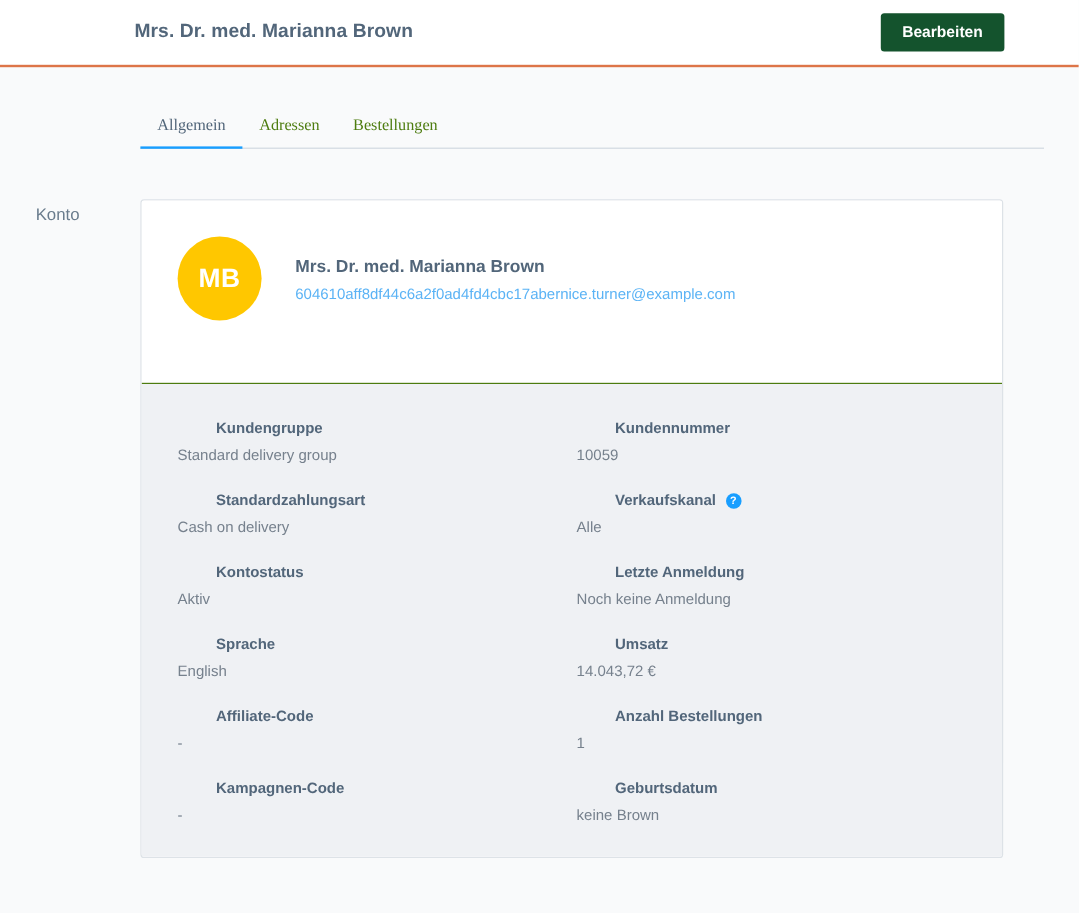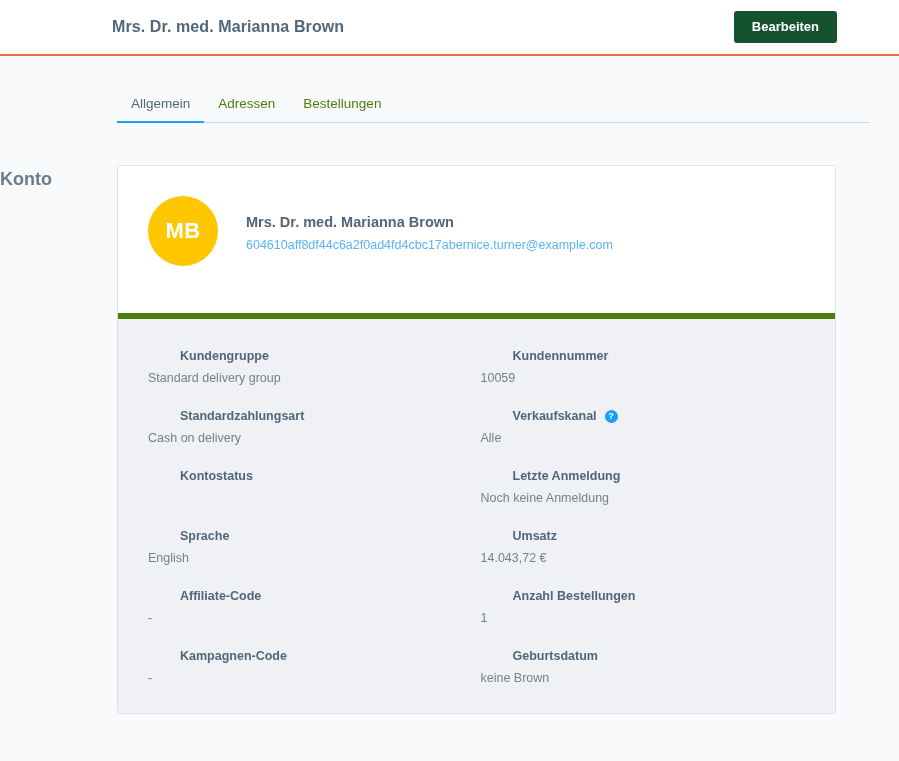--- a/index.html
+++ b/index.html
@@ -51,20 +51,21 @@
     line-height: 32px;
     cursor: pointer;
     white-space: nowrap;
   }
 
   
   .tabs-wrap {
     padding-top: 40px;
     padding-left: 117px;
     padding-right: 29px;
+    font-family: Liberation Serif, serif;
   }
   .tabs {
     display: flex;
     align-items: flex-end;
     border-bottom: 1px solid #d1d9e0;
     position: relative;
   }
   .tab {
     font-size: 13.5px;
     color: #4d7c0f;
@@ -90,44 +91,43 @@
   
   .section {
     display: flex;
     padding-top: 42px;
     padding-left: 0;
   }
   .section-label {
     width: 117px;
     box-sizing: border-box;
     padding-right: 21px;
-    text-align: left;
-    font-size: 18px;
+    text-align: center;
+    font-size: 14px;
     color: #6a7c8d;
     padding-top: 4px;
-    font-weight: bold;
   }
   .card {
     width: 719px;
     background: #ffffff;
     border: 1px solid #dde2e7;
     border-radius: 3px;
     box-sizing: border-box;
     overflow: hidden;
   }
 
   
   .card-top {
     display: flex;
     align-items: flex-start;
     padding: 30px 30px 30px 30px;
     height: 153px;
     box-sizing: border-box;
     background: #ffffff;
-    border-bottom: 6px solid #4d7c0f;
+    border-bottom: 1px solid #4d7c0f;
   }
   .avatar {
     width: 70px;
     height: 70px;
     border-radius: 50%;
     background: #ffc700;
     color: #ffffff;
     display: flex;
     align-items: center;
     justify-content: center;
@@ -250,20 +250,21 @@
       <div class="field">
         <div class="field-label">
           <span>Verkaufskanal</span>
           <span class="help-icon">?</span>
         </div>
         <div class="field-value">Alle</div>
       </div>
 
       <div class="field">
         <div class="field-label">Kontostatus</div>
+        <div class="field-value">Aktiv</div>
       </div>
 
       <div class="field">
         <div class="field-label">Letzte Anmeldung</div>
         <div class="field-value">Noch keine Anmeldung</div>
       </div>
 
       <div class="field">
         <div class="field-label">Sprache</div>
         <div class="field-value">English</div>

